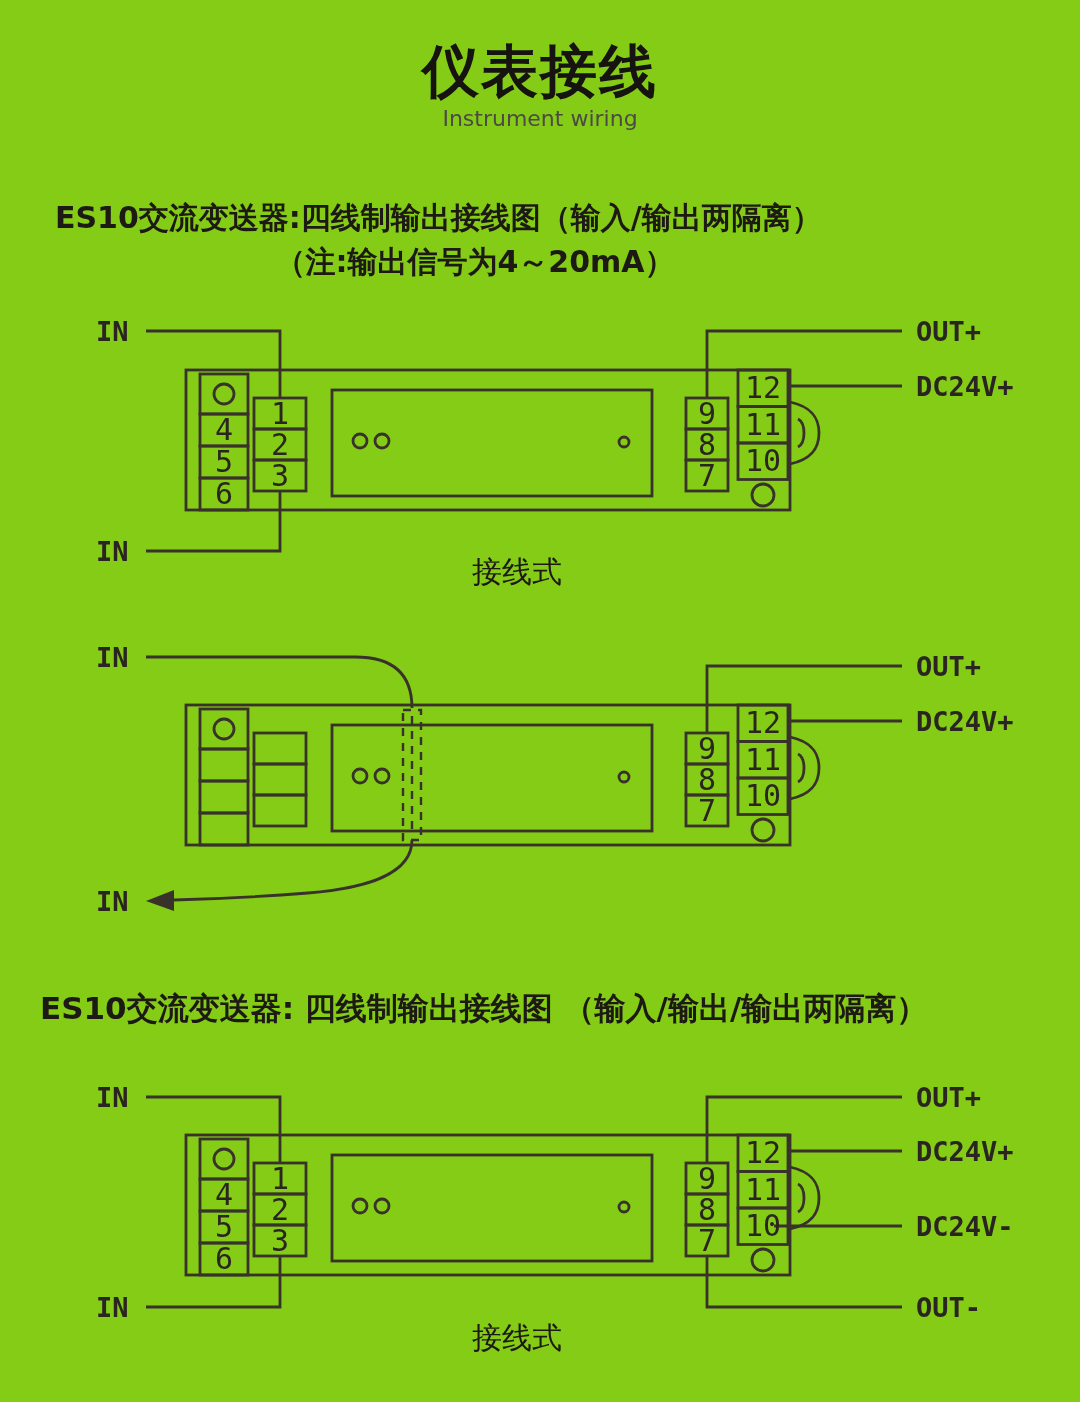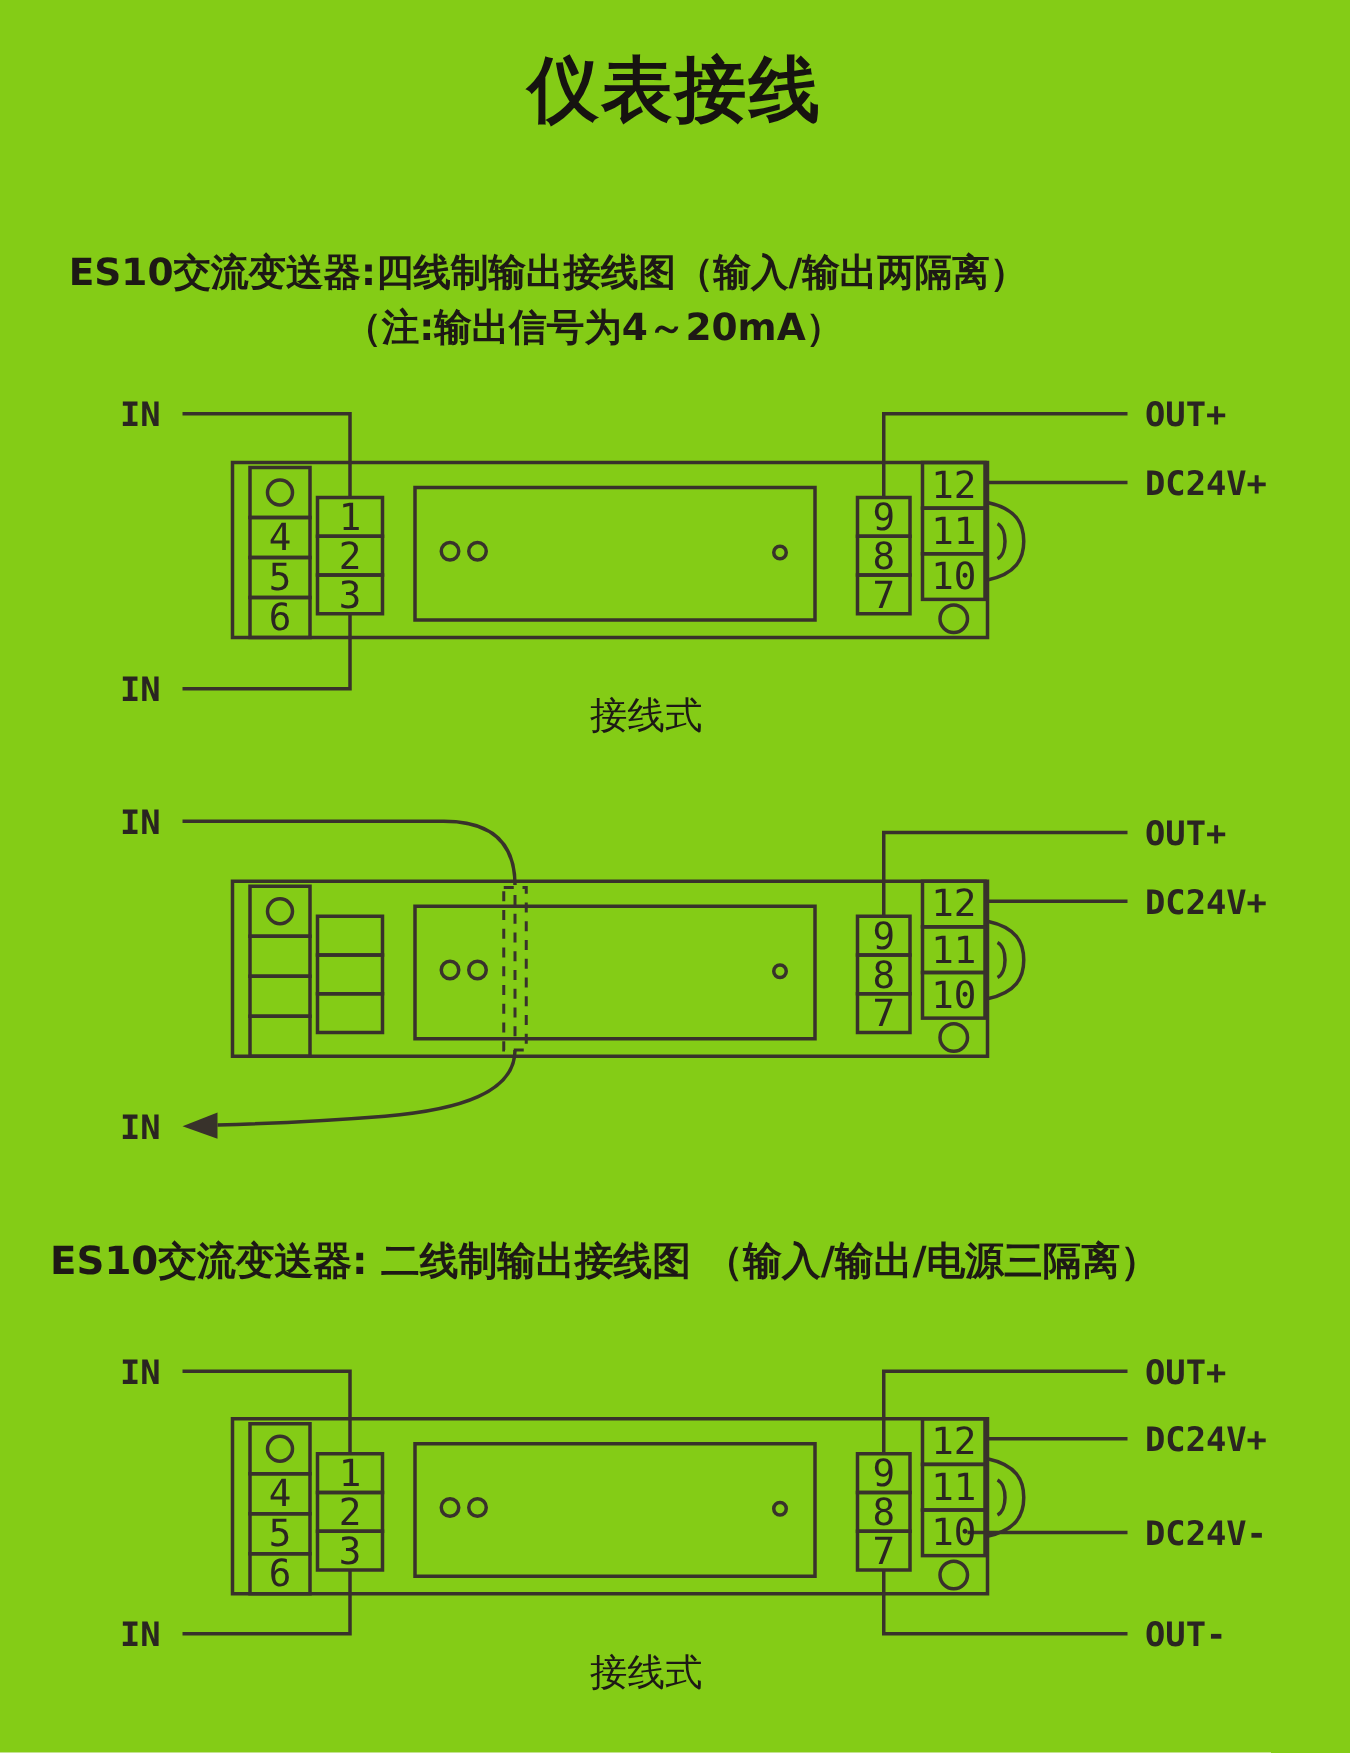--- a/index.html
+++ b/index.html
@@ -36,24 +36,25 @@
     font-size:27px; font-weight:700; fill:#2a2521;
   }
   .fillarrow { fill:#38322b; stroke:none; }
 </style>
 </head>
 <body>
 
 <div class="page">
 
   <div class="title">仪表接线</div>
+  <div class="subtitle">Instrument wiring</div>
 
   <div class="sec1-l1">ES10交流变送器:四线制输出接线图（输入/输出两隔离）</div>
   <div class="sec1-l2">（注:输出信号为4～20mA）</div>
-  <div class="sec2">ES10交流变送器: 二线制输出接线图 （输入/输出/电源三隔离）</div>
+  <div class="sec2">ES10交流变送器: 四线制输出接线图 （输入/输出/输出两隔离）</div>
 
   <div class="caption" id="cap1">接线式</div>
   <div class="caption" id="cap3">接线式</div>
 
   <svg class="diagram-layer" viewBox="0 0 1080 1402">
 
     <g>
 
       <path class="st" d="M146 331 H280 V398"></path>
       <path class="st" d="M146 551 H280 V491"></path>

